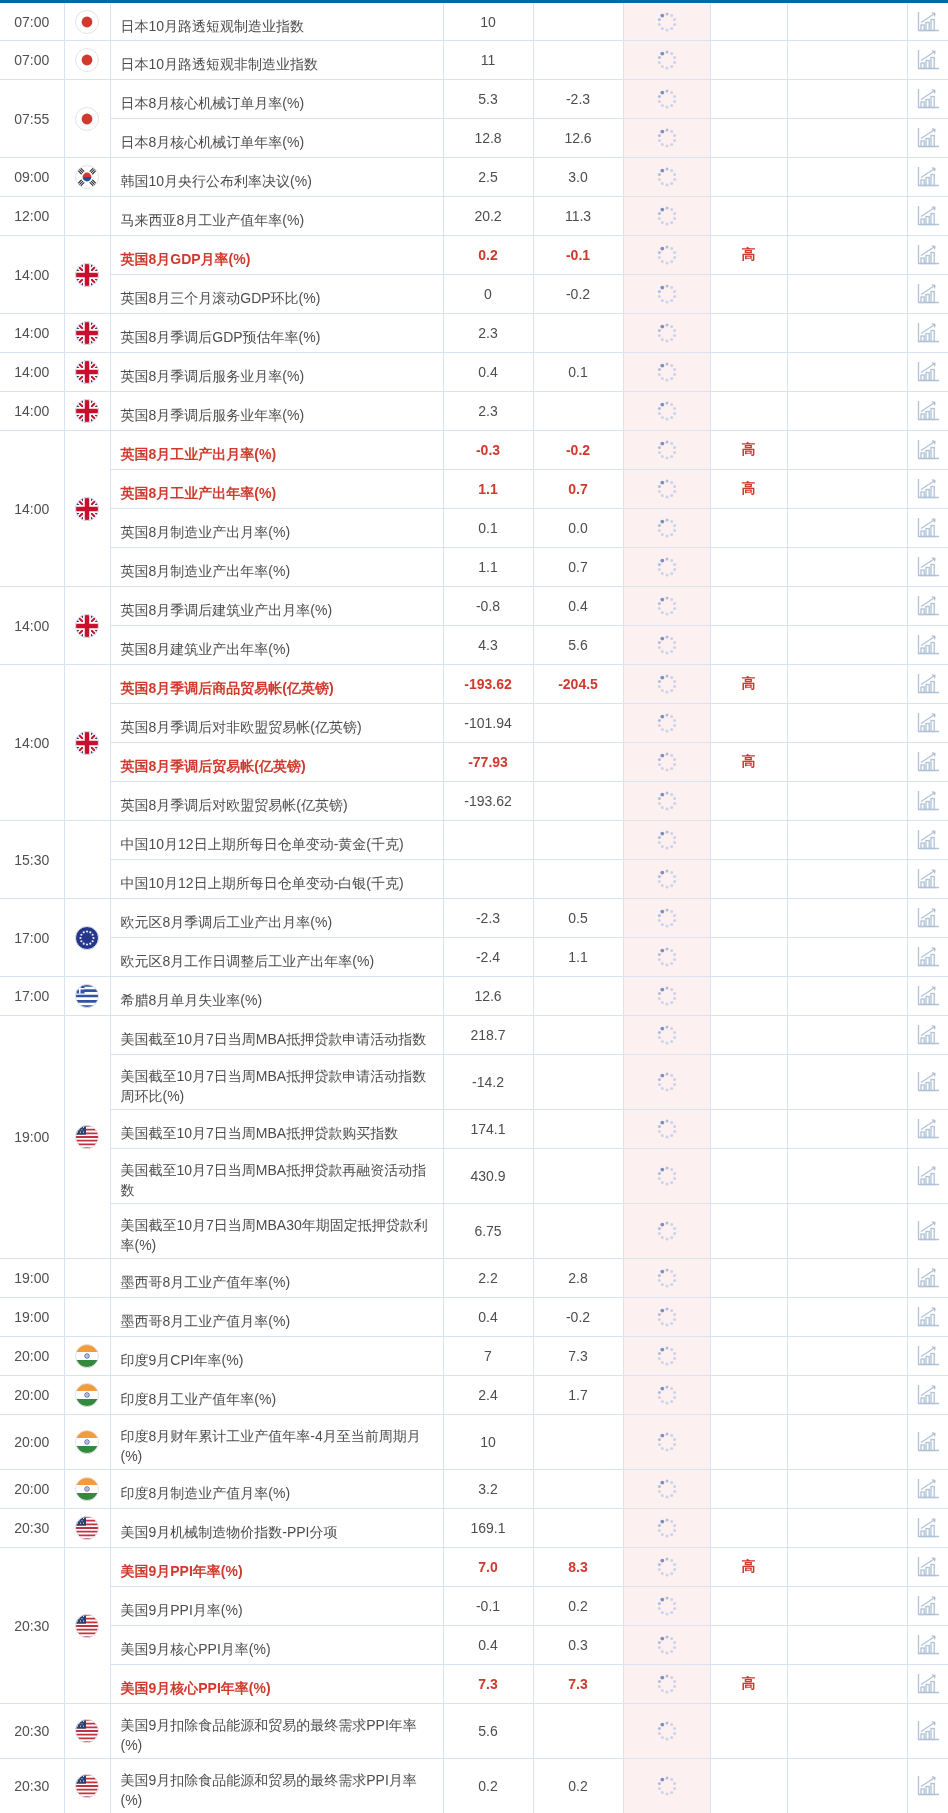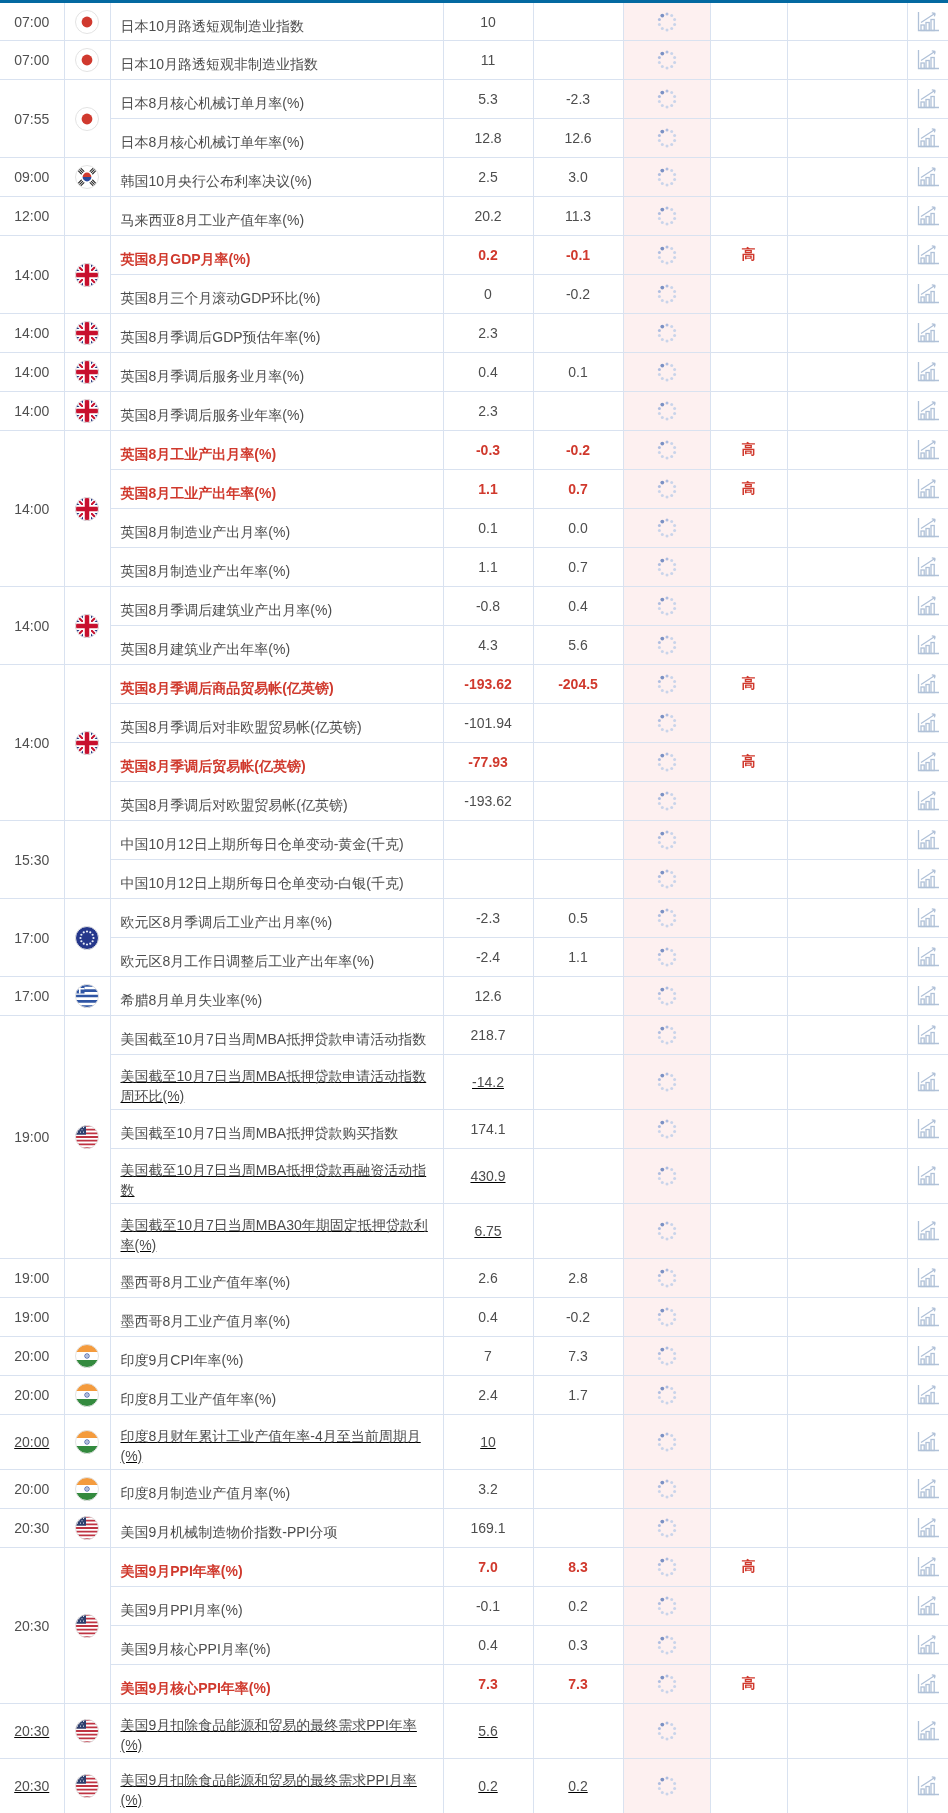--- a/index.html
+++ b/index.html
@@ -4,21 +4,21 @@
 <title>Economic Calendar</title>
 <style>
   html,body{margin:0;padding:0;background:#fff;}
   body{font-family:"Liberation Sans","DejaVu Sans",sans-serif;}
   #wrap{width:948px;}
   table{border-collapse:collapse;table-layout:fixed;width:948px;border-top:3px solid #0369a1;}
   td{border-bottom:1px solid #d9e2f0;border-right:1px solid #d9e2f0;
      font-size:14px;color:#4d4d4d;overflow:hidden;vertical-align:middle;}
   td:last-child{border-right:none;}
   tr{height:39px;}
-  tr.tall{height:55px;text-decoration:underline;}
+  tr.tall{height:55px;}
   .c-time{text-align:center;color:#4f4f4f;}
   .c-flag{text-align:center;}
   .c-flag svg{vertical-align:middle;}
   .c-name{text-align:left;padding:8px 8px 0 10px;line-height:20px;}
   .c-val{text-align:center;}
   .c-spin{background:#fdf0f0;text-align:center;}
   .c-spin svg{vertical-align:middle;}
   .c-high{text-align:center;color:#d0392d;font-weight:bold;}
   .c-empty{}
   .c-chart{text-align:center;cursor:pointer;}
@@ -1050,21 +1050,21 @@
               <rect x="6" y="15" width="3.2" height="5.5"></rect>
               <rect x="11" y="12.5" width="3.2" height="8"></rect>
               <rect x="16" y="9.5" width="3.2" height="11"></rect>
               <path d="M6,12.5 L20.2,3.3 M20.2,3.3 l-3.4,-0.4 M20.2,3.3 l-0.8,3.1"></path>
             </svg></td>
         </tr>
         <tr>
           <td class="c-time" rowspan="1">19:00</td>
           <td class="c-flag" rowspan="1"></td>
           <td class="c-name">墨西哥8月工业产值年率(%)</td>
-          <td class="c-val">2.6</td>
+          <td class="c-val">2.2</td>
           <td class="c-val">2.8</td>
           <td class="c-spin"><svg width="26" height="26" viewBox="0 0 26 26">
               <circle cx="8.3" cy="6.53" r="1.9" fill="#7a90c4"></circle>
               <circle cx="13" cy="5" r="1.5" fill="#aebde0"></circle>
               <circle cx="5.4" cy="10.53" r="1.5" fill="#aebde0"></circle>
               <circle cx="17.7" cy="6.53" r="1.5" fill="#c9d4ea"></circle>
               <circle cx="20.6" cy="10.53" r="1.5" fill="#c9d4ea"></circle>
               <circle cx="20.6" cy="15.47" r="1.5" fill="#c9d4ea"></circle>
               <circle cx="17.7" cy="19.47" r="1.5" fill="#c9d4ea"></circle>
               <circle cx="13" cy="21" r="1.5" fill="#c9d4ea"></circle>

